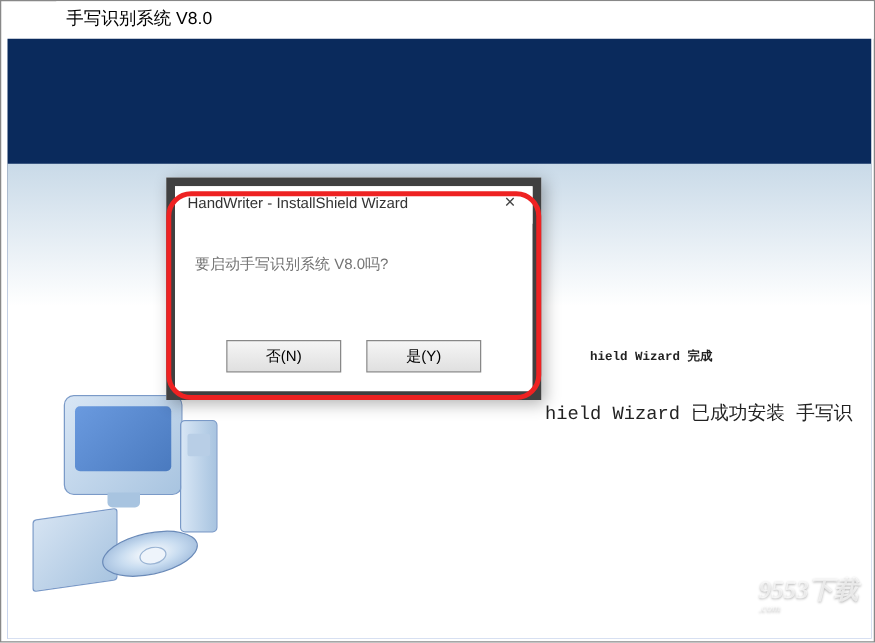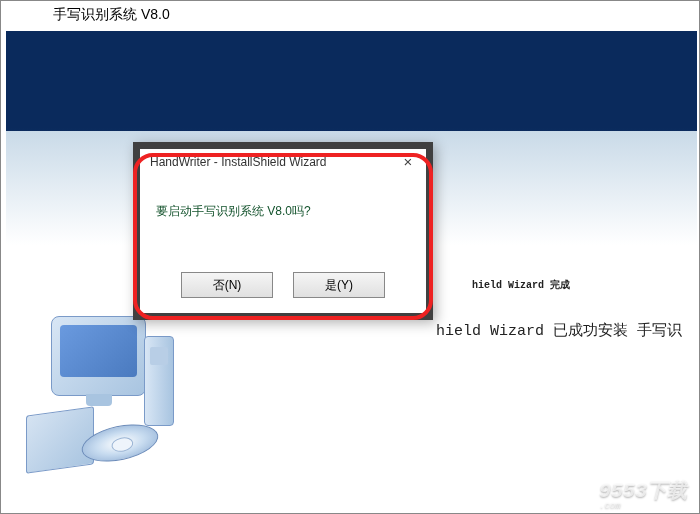--- a/index.html
+++ b/index.html
@@ -168,21 +168,21 @@
       right: 8px;
       top: 4px;
       font-size: 15px;
       color: #444;
       cursor: pointer;
       width:20px;text-align:center;
     }
     .dialog-body {
       padding: 24px 16px;
       font-size: 12px;
-      color: #14532d;
+      color: #737373;
     }
     .dialog-buttons {
       position: absolute;
       bottom: 15px;
       left: 0;
       right: 0;
       display: flex;
       justify-content: center;
       gap: 20px;
     }
@@ -200,23 +200,23 @@
       top: 152px;
       left: 132px;
       width: 300px;
       height: 167px;
       border: 4px solid #e22;
       border-radius: 20px;
       pointer-events: none;
     }
     .watermark {
       position: absolute;
-      bottom: 0;
+      bottom: 20px;
       right: 10px;
-      font-family: Liberation Mono, monospace;
+      font-family: Liberation Serif, serif;
       font-weight: bold;
       font-style: italic;
       font-size: 20px;
       color: rgba(255,255,255,0.65);
       text-shadow: 0 1px 2px rgba(0,0,0,0.3);
       line-height:1;
     }
     .watermark small{
       display:block;
       font-size:9px;

